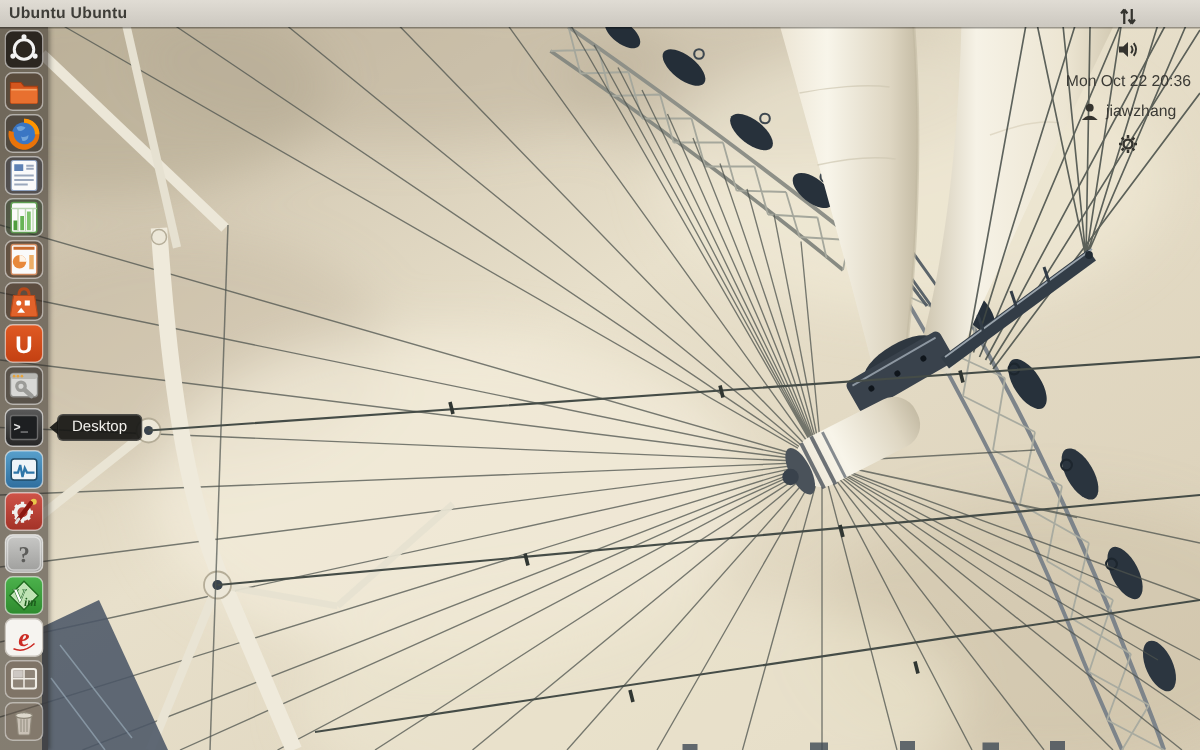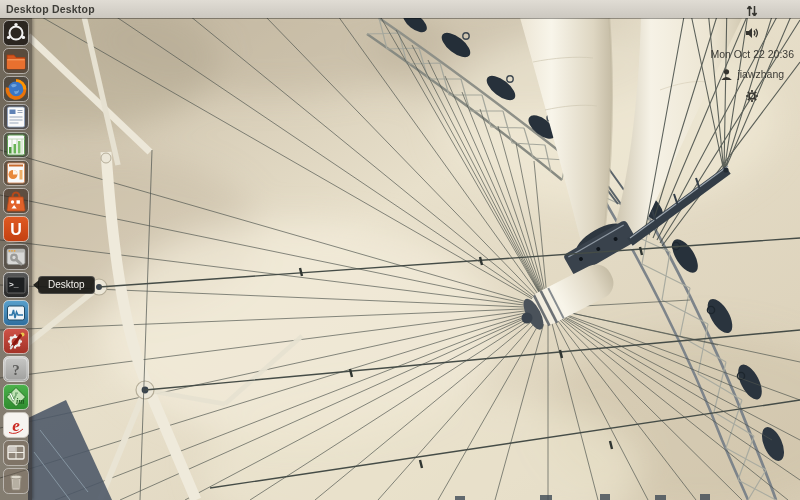--- a/index.html
+++ b/index.html
@@ -191,21 +191,21 @@
     </g>
 
     <g>
       <polygon points="28,418 66,400 112,500 28,500" fill="#4b5766" opacity="0.88"></polygon>
       <path d="M40,430 L88,492 M34,452 L70,500" stroke="#8fa0ad" stroke-width="1" opacity="0.8"></path>
       <path d="M455,496 h10 v6 h-10 Z M540,495 h12 v6 h-12 Z M600,494 h10 v7 h-10 Z M655,495 h11 v6 h-11 Z M700,494 h10 v7 h-10 Z" fill="#3f4a55" opacity="0.8"></path>
     </g>
   </svg>
 
   <div class="panel">
-    <span class="panel-title">Desktop Desktop</span>
+    <span class="panel-title">Ubuntu Ubuntu</span>
     <div class="tray">
       <span class="indicator">
         <svg width="14" height="14" viewBox="0 0 14 14">
             <rect x="1" y="3.5" width="12" height="7.5" rx="1.2" fill="#3b3a35"></rect>
             <g fill="#cfccc4">
               <rect x="2.6" y="5.2" width="1.4" height="1.2"></rect>
               <rect x="4.8" y="5.2" width="1.4" height="1.2"></rect>
               <rect x="7" y="5.2" width="1.4" height="1.2"></rect>
               <rect x="9.2" y="5.2" width="1.4" height="1.2"></rect>
               <rect x="3.6" y="7.6" width="6.6" height="1.3"></rect>

